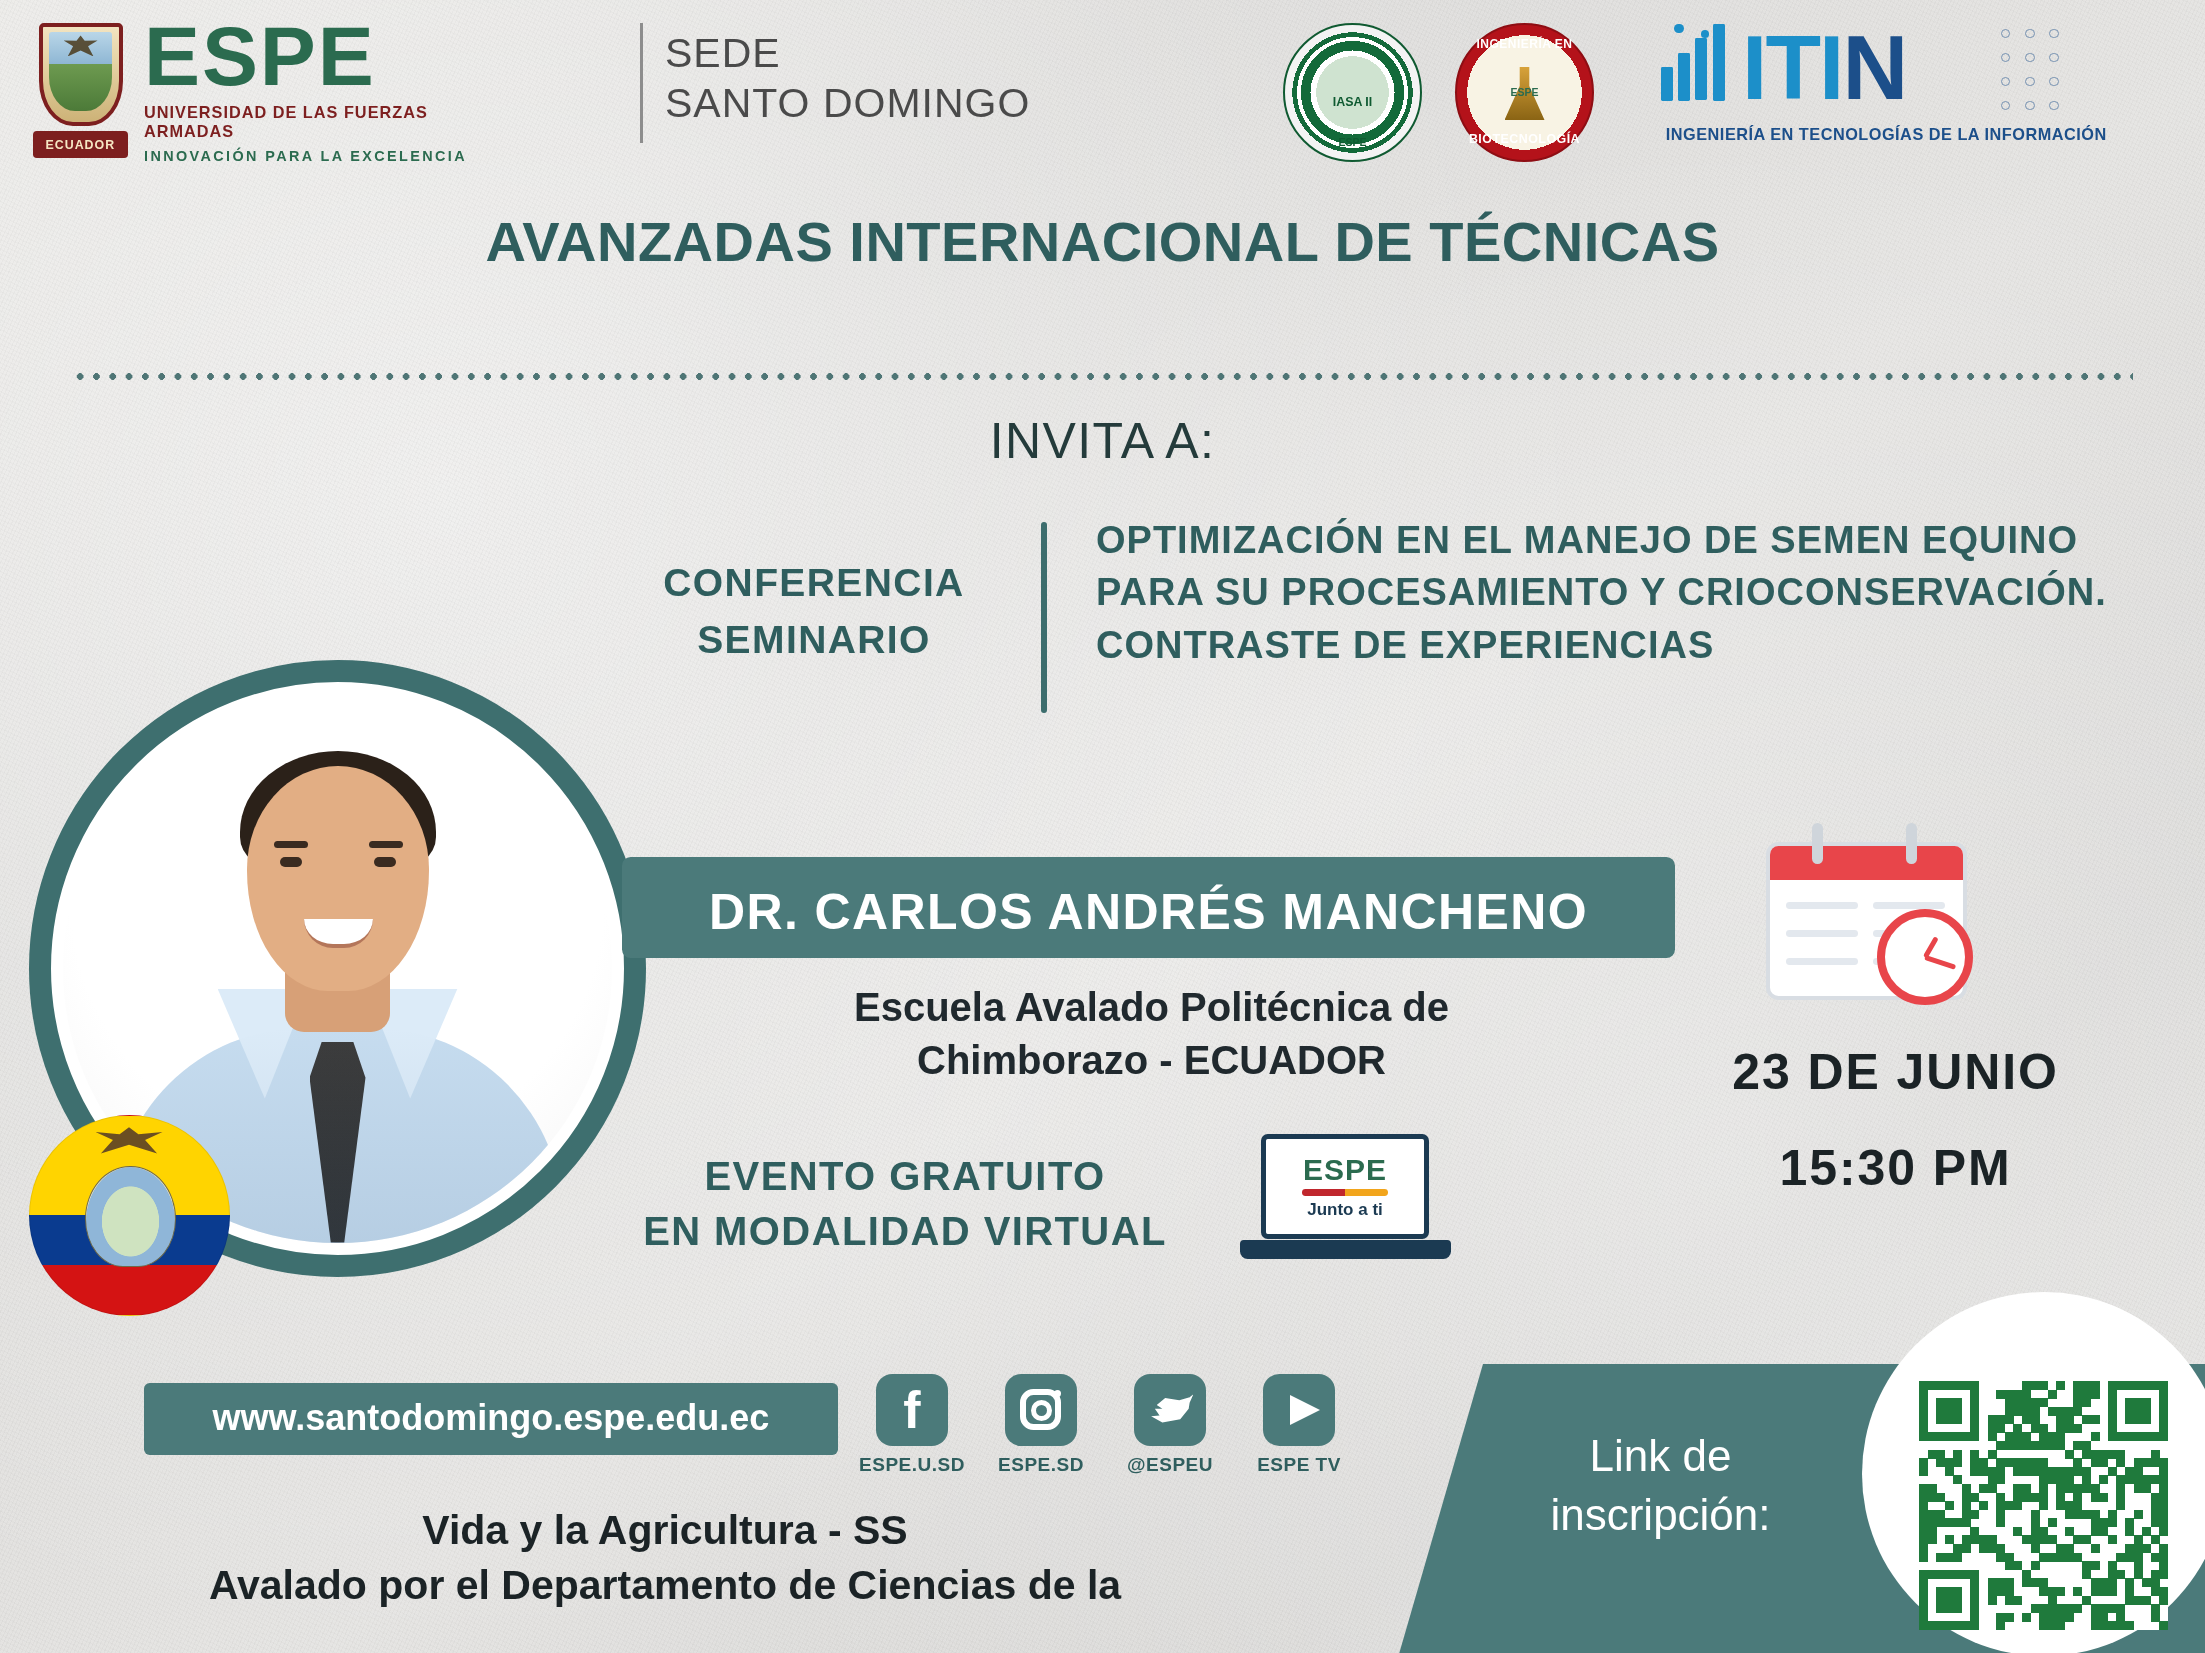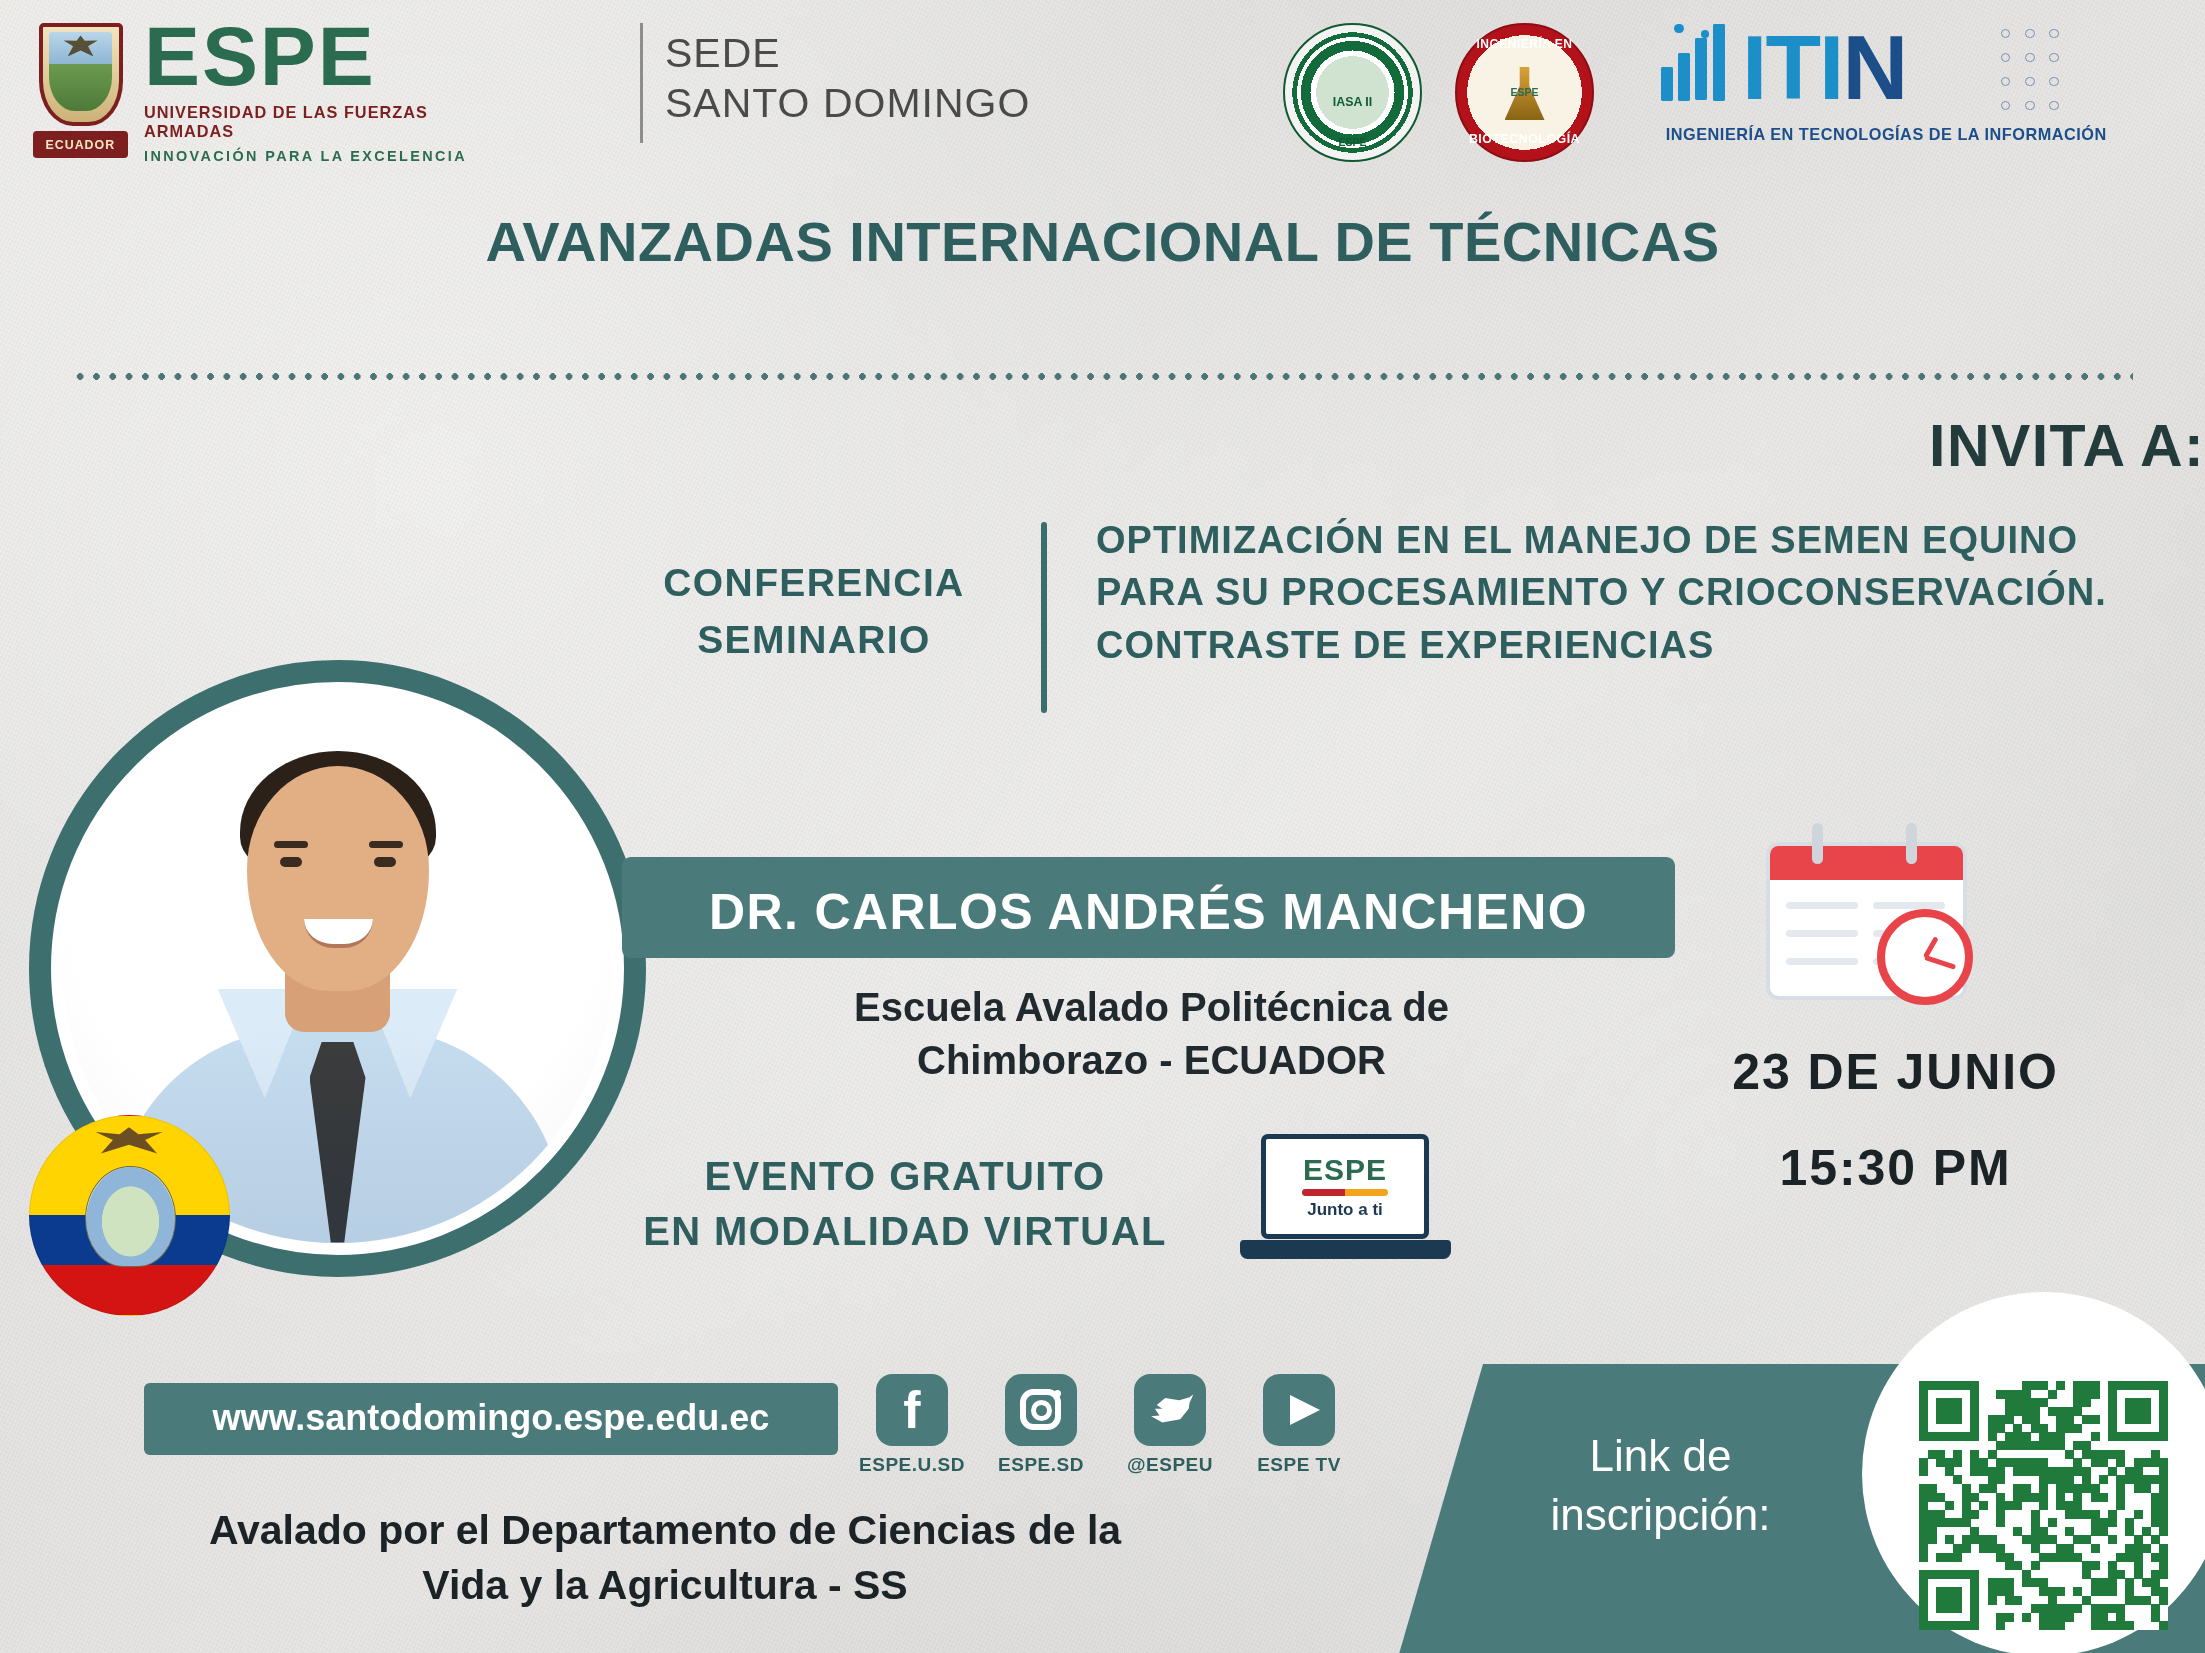--- a/index.html
+++ b/index.html
@@ -295,23 +295,23 @@
     top: 373px;
     height: 6.7px;
     background-image: radial-gradient(circle, #4e7575 0 35%, transparent 36%);
     background-size: 16.3px 6.7px;
     background-repeat: repeat-x;
   }
   .invita {
     position: absolute;
     left: 0; right: 0;
     top: 412px;
-    text-align: right;
-    font-size: 59px;
-    font-weight: bold;
+    text-align: center;
+    font-size: 50px;
+    font-weight: normal;
     color: #243b3b;
     letter-spacing: 1.4px;
   }
 
   
   .conf-label {
     position: absolute;
     left: 608px;
     top: 555px;
     width: 412px;
@@ -1432,18 +1432,18 @@
       <i style="left:137px;top:240px;width:9px;height:9px;background:#1f7a3c;"></i>
       <i style="left:172px;top:240px;width:9px;height:9px;background:#1f7a3c;"></i>
       <i style="left:180px;top:240px;width:9px;height:9px;background:#1f7a3c;"></i>
       <i style="left:189px;top:240px;width:9px;height:9px;background:#1f7a3c;"></i>
       <i style="left:197px;top:240px;width:9px;height:9px;background:#1f7a3c;"></i>
       <i style="left:206px;top:240px;width:9px;height:9px;background:#1f7a3c;"></i>
       <i style="left:240px;top:240px;width:9px;height:9px;background:#1f7a3c;"></i>
     </div>
 
   <div class="endorsed">
+    <div>Vida y la Agricultura - SS</div>
     <div>Avalado por el Departamento de Ciencias de la</div>
-    <div>Vida y la Agricultura - SS</div>
   </div>
 
 </div>
 
 
 </body></html>

